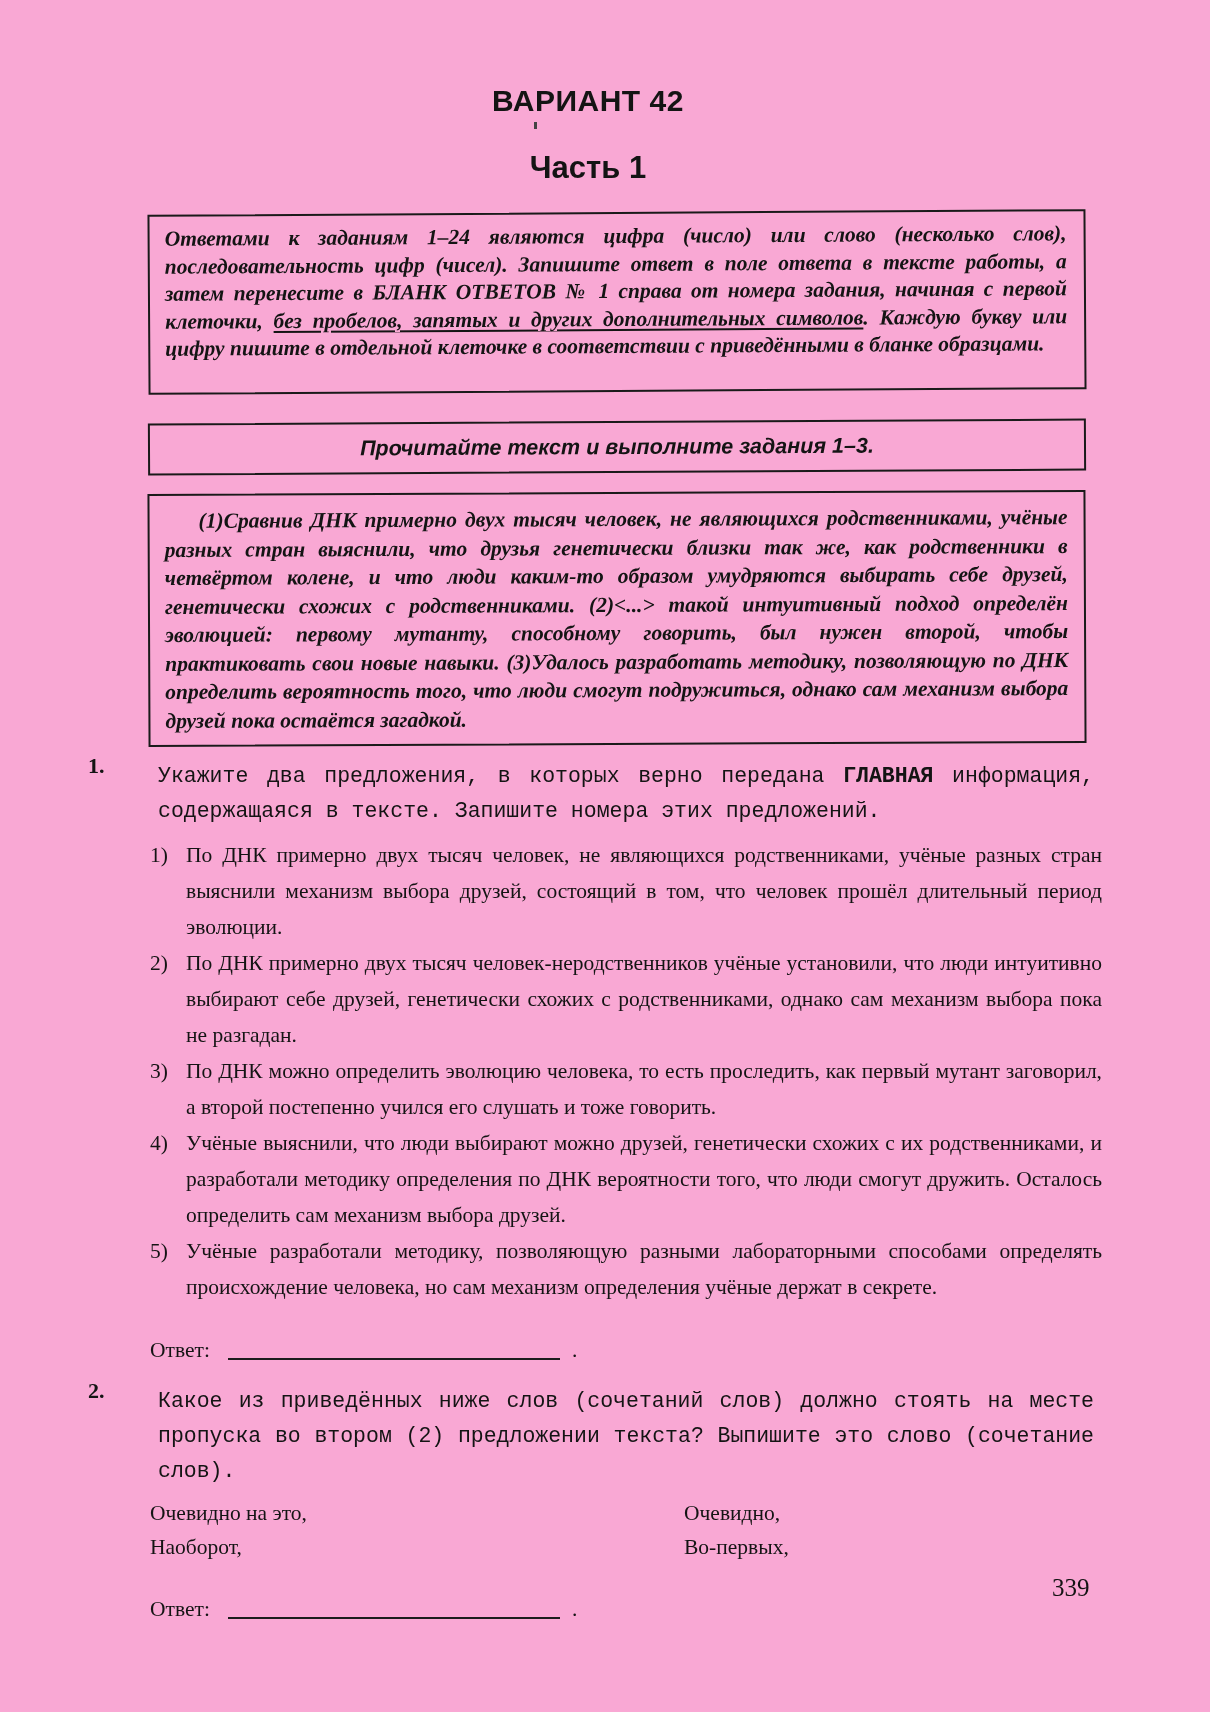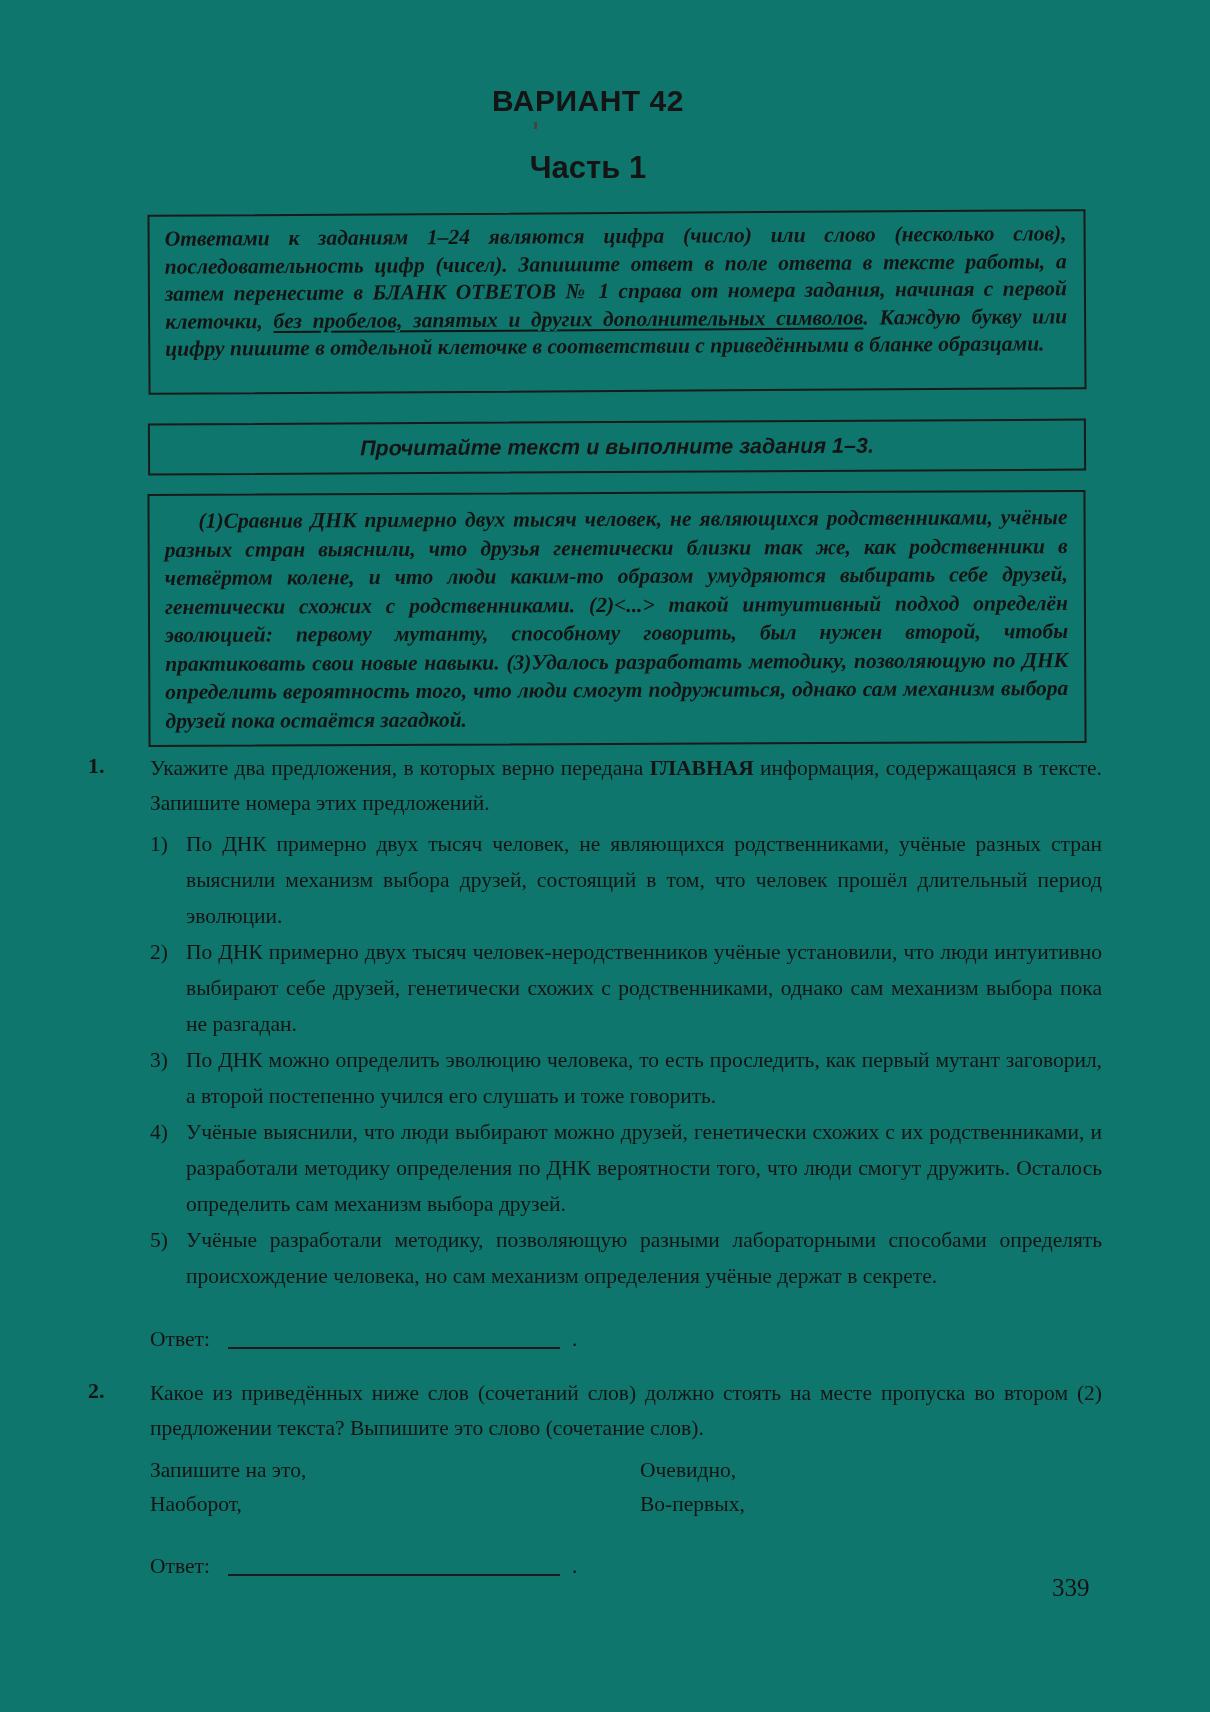--- a/index.html
+++ b/index.html
@@ -1,18 +1,18 @@
 <!DOCTYPE html>
 <html lang="ru"><head>
 <meta charset="utf-8">
 <style>
   html,body { margin:0; padding:0; background:#ffffff; }
   .page {
     position:relative; width:1210px; height:1712px;
-    background:#0f766e; color:#141414; overflow:hidden;
+    background:#f9a8d4; color:#141414; overflow:hidden;
   }
   
   .title {
     position:absolute; top:84px; left:0; width:1176px; text-align:center;
     font-family:"Liberation Sans",sans-serif; font-weight:700;
     font-size:30px; letter-spacing:0.5px;
   }
   .subtitle {
     position:absolute; top:150px; left:0; width:1176px; text-align:center;
     font-family:"Liberation Sans",sans-serif; font-weight:700; font-size:31px;
@@ -45,39 +45,39 @@
     font-family:"Liberation Serif",serif; font-weight:700; font-size:22px;
   }
   .qnum-1 { top:753px; }
   .qnum-2 { top:1378px; }
   .qblock {
     position:absolute; left:150px; width:952px;
     font-family:"Liberation Serif",serif; font-size:21.5px;
   }
   .qblock-1 { top:751px; }
   .qblock-2 { top:1376px; }
-  .qtext { margin:0; line-height:35px; text-align:justify; }
+  .qtext { margin:8px; line-height:35px; text-align:justify;font-family:Liberation Mono, monospace; }
   .qtext b { font-weight:700; }
 
   .opts { margin-top:5px; }
   .opt { display:flex; line-height:36px; }
   .onum { flex:0 0 36px; }
   .otext { flex:1; text-align:justify; }
 
   .answer-row { margin-top:29px; line-height:32px; white-space:nowrap; }
   .blank {
     display:inline-block; width:332px; height:2px;
     border-bottom:2px solid #1c1c1c; transform:translateY(3px);
     margin:0 12px 0 18px;
   }
 
   .cols { display:flex; margin-top:8px; }
   .col { line-height:33.5px; }
   .col-left { width:490px; }
-  .col-right { flex:1; }
+  .col-right { flex:1;margin-left:44px; }
   .word-option { display:block; }
 
   .pagenum {
     position:absolute; left:1052px; top:1574px;
     font-family:"Liberation Serif",serif; font-size:25px;
   }
 </style>
 </head>
 <body>
 
@@ -130,21 +130,21 @@
       <span>Ответ:</span><span class="blank"></span><span>.</span>
     </div>
   </div>
 
   <div class="qnum qnum-2">2.</div>
   <div class="qblock qblock-2">
     <p class="qtext">Какое из приведённых ниже слов (сочетаний слов) должно стоять на месте пропуска во втором (2) предложении текста? Выпишите это слово (сочетание слов).</p>
 
     <div class="cols">
       <div class="col col-left">
-        <span class="word-option">Запишите на это,</span>
+        <span class="word-option">Очевидно на это,</span>
         <span class="word-option">Наоборот,</span>
       </div>
       <div class="col col-right">
         <span class="word-option">Очевидно,</span>
         <span class="word-option">Во-первых,</span>
       </div>
     </div>
 
     <div class="answer-row">
       <span>Ответ:</span><span class="blank"></span><span>.</span>

